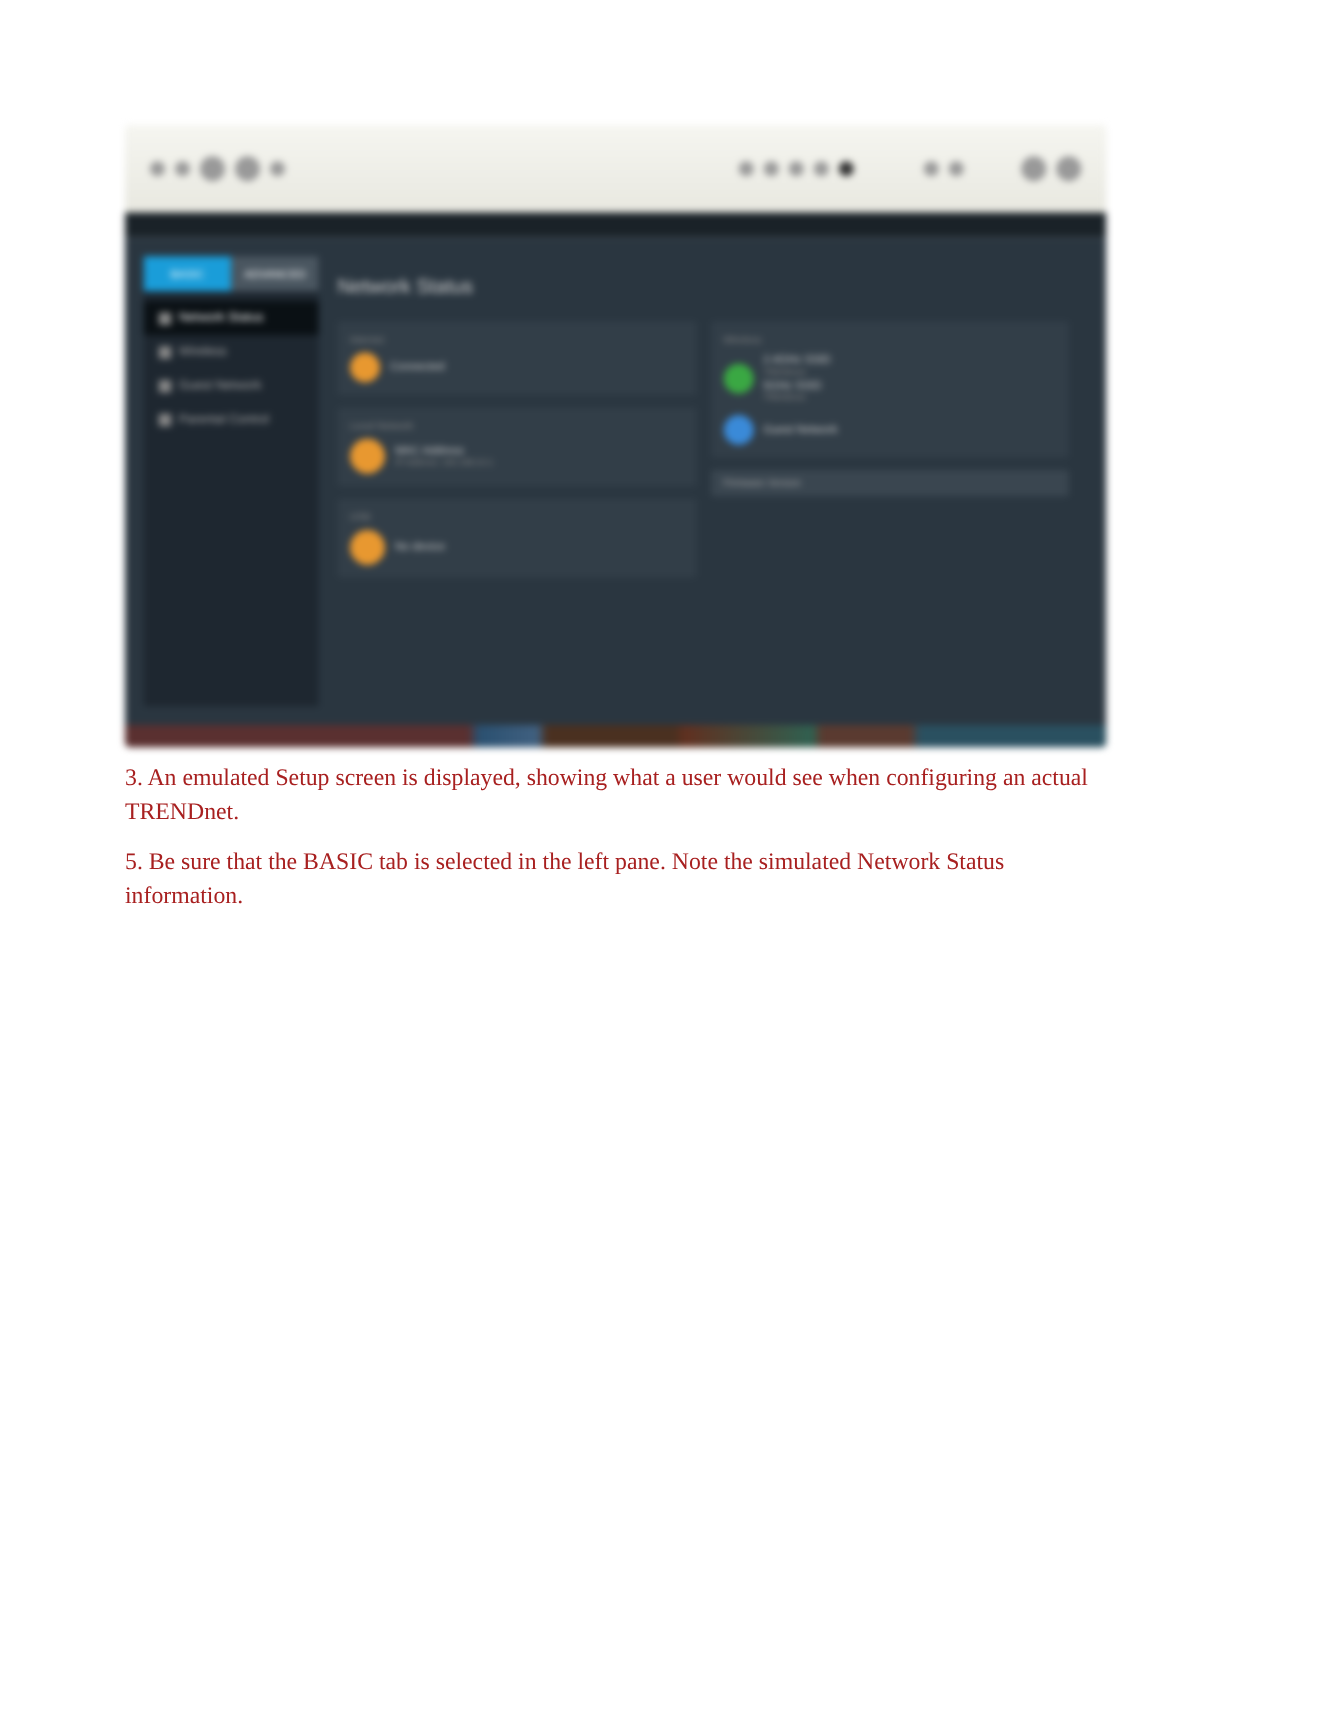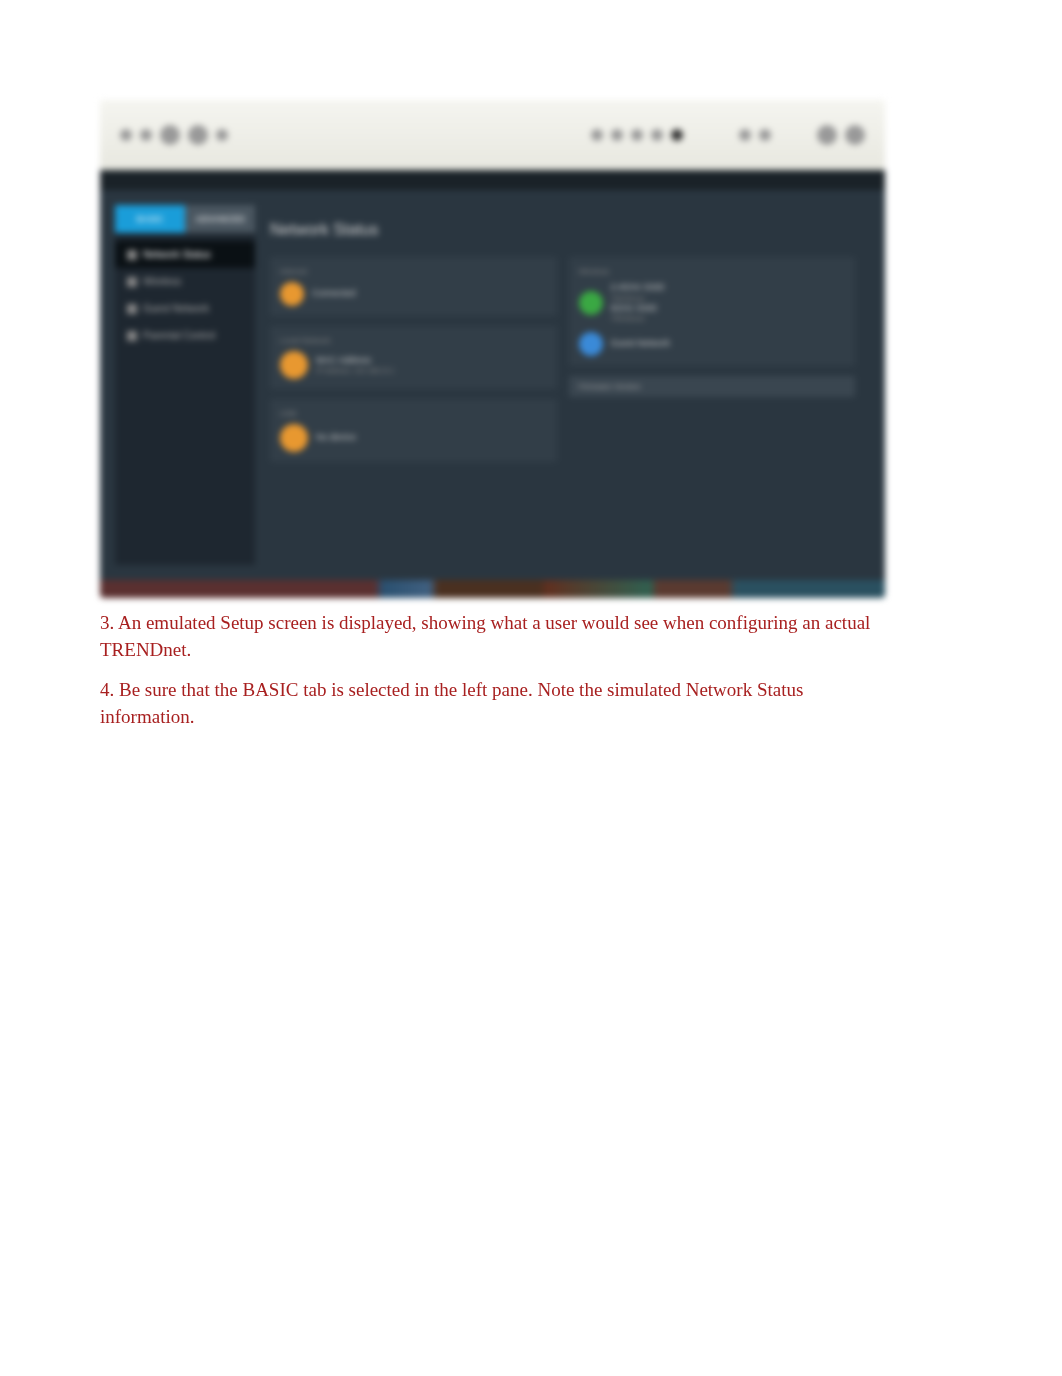--- a/index.html
+++ b/index.html
@@ -280,14 +280,14 @@
               <span></span>
             </div>
           </div>
         </div>
       </div>
     </div>
     <div class="bottom-stripe"></div>
   </div>
 
   <div class="caption-text">3. An emulated Setup screen is displayed, showing what a user would see when configuring an actual TRENDnet.</div>
-  <div class="caption-text second">4. Be sure that the BASIC tab is selected in the left pane. Note the simulated Network Status information.</div>
+  <div class="caption-text second">5. Be sure that the BASIC tab is selected in the left pane. Note the simulated Network Status information.</div>
 </div>
 
 </body></html>

